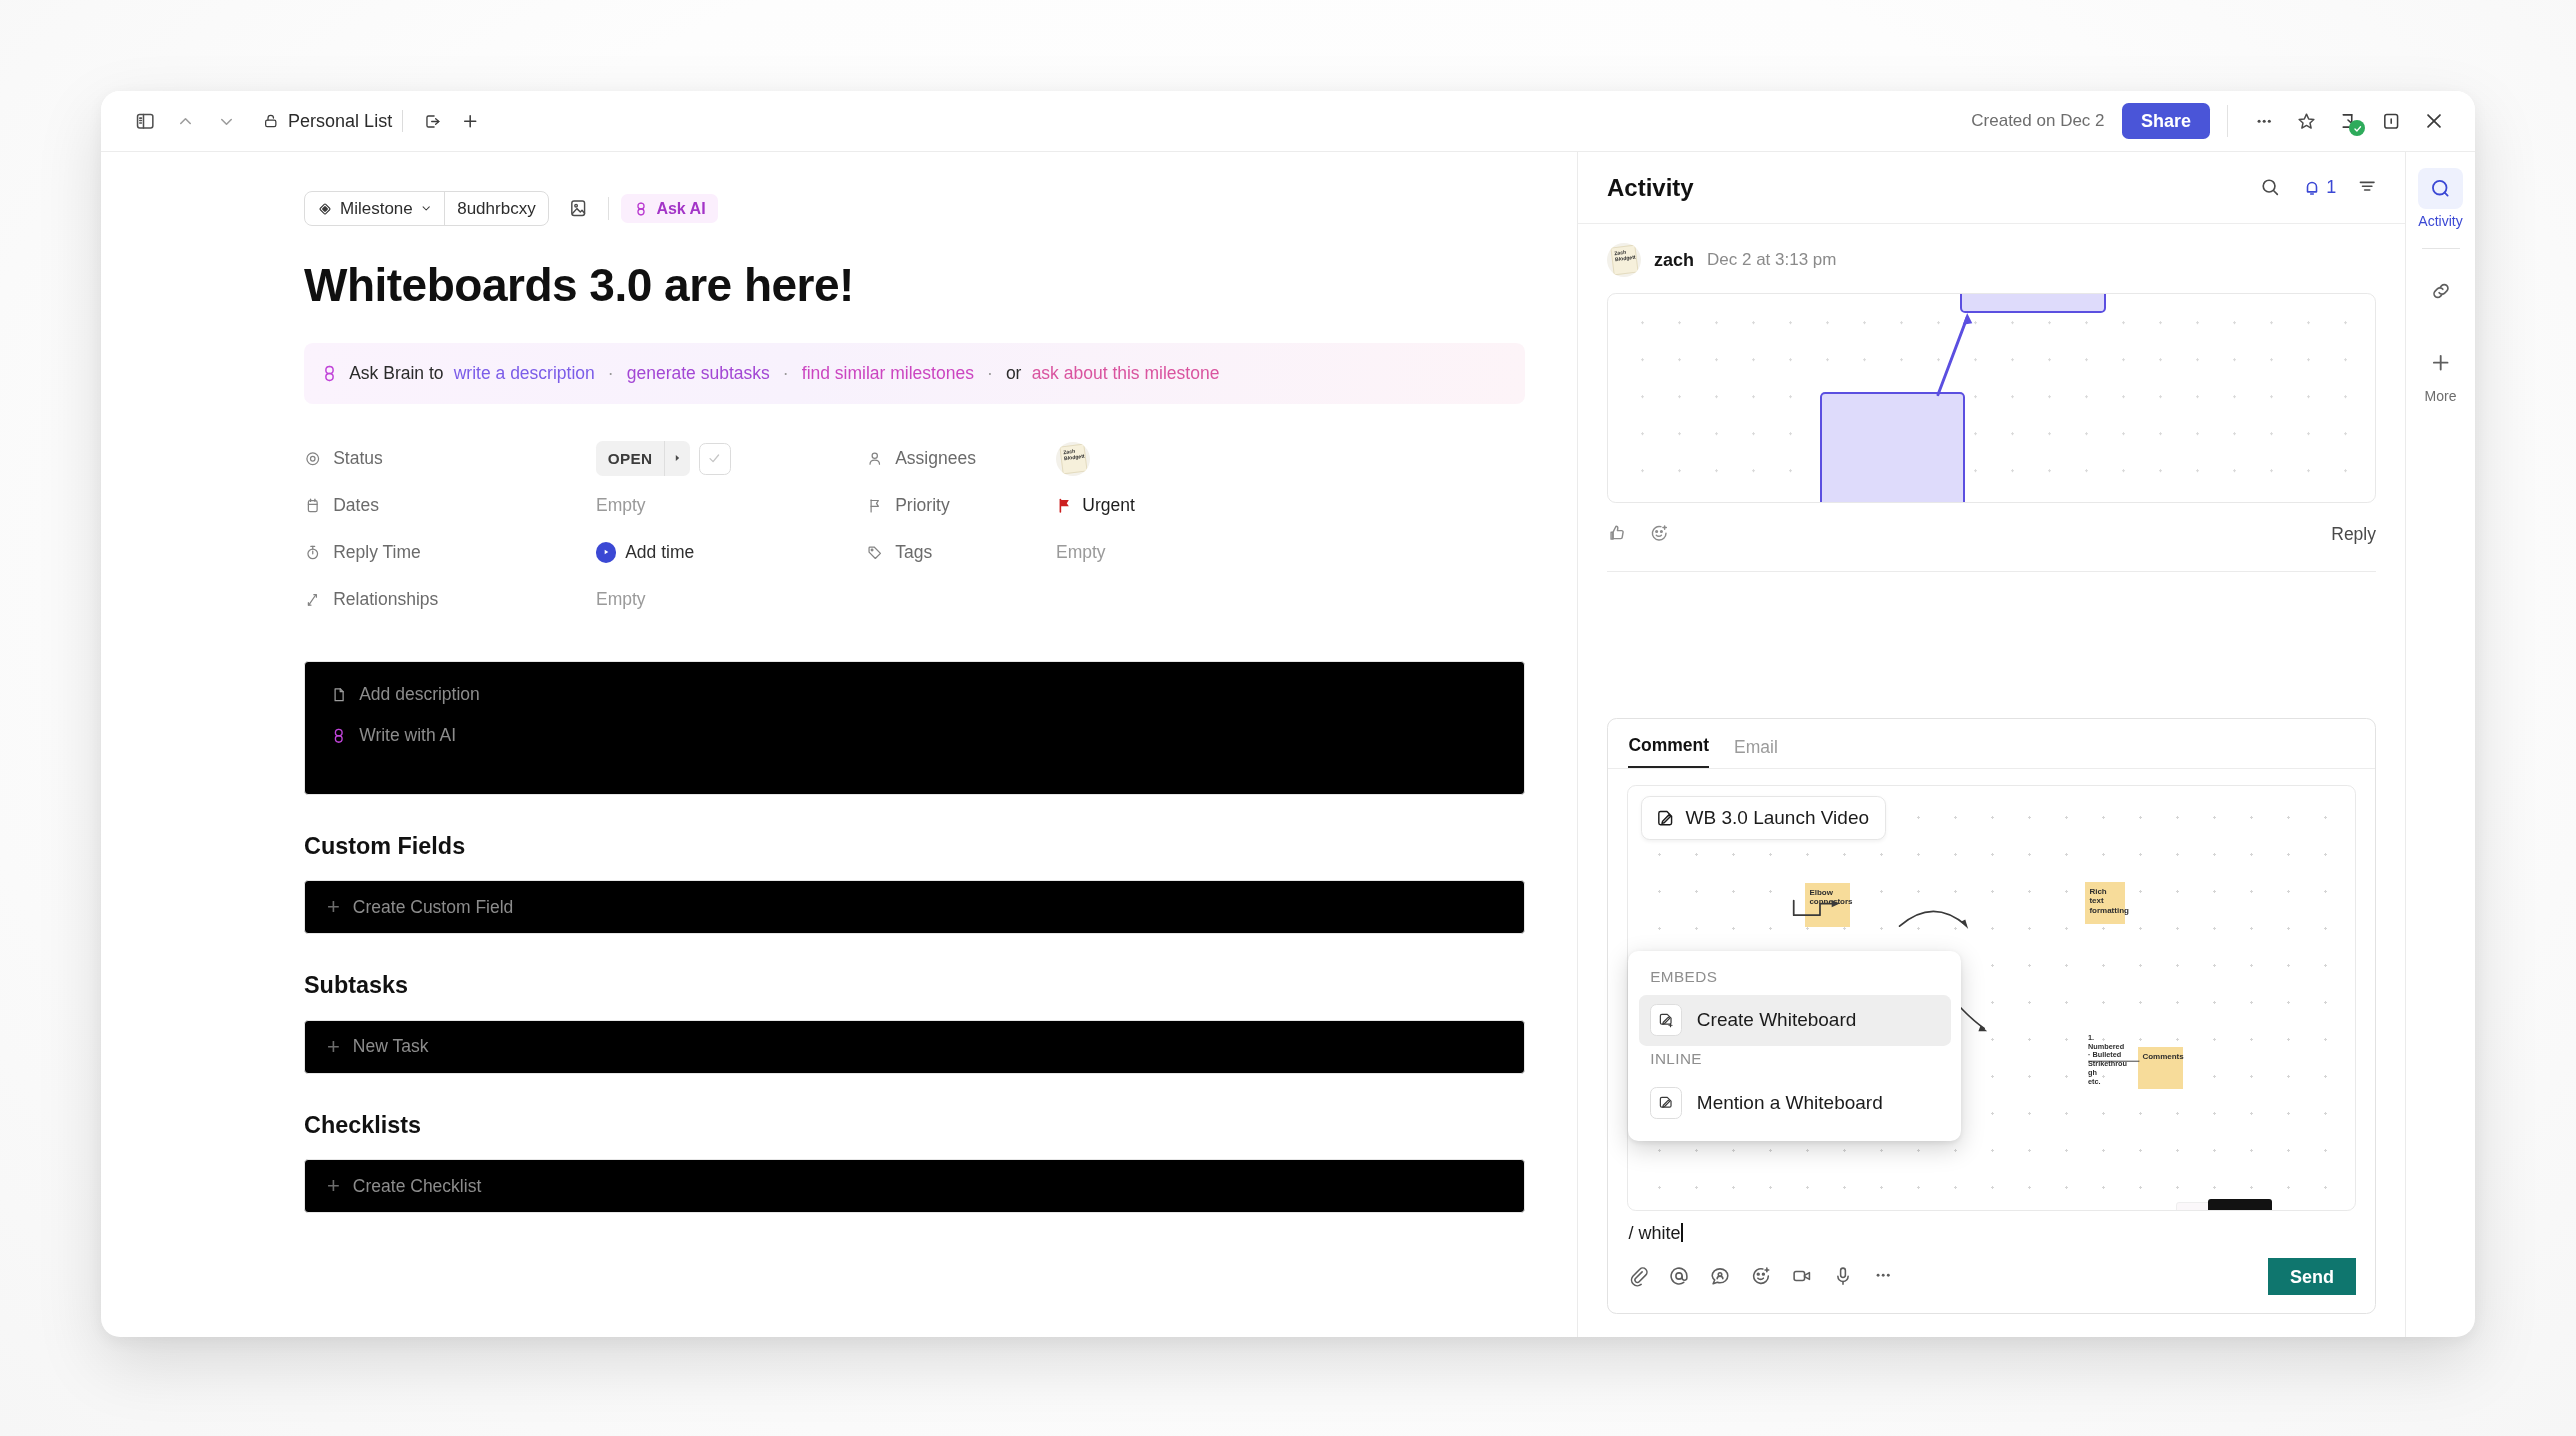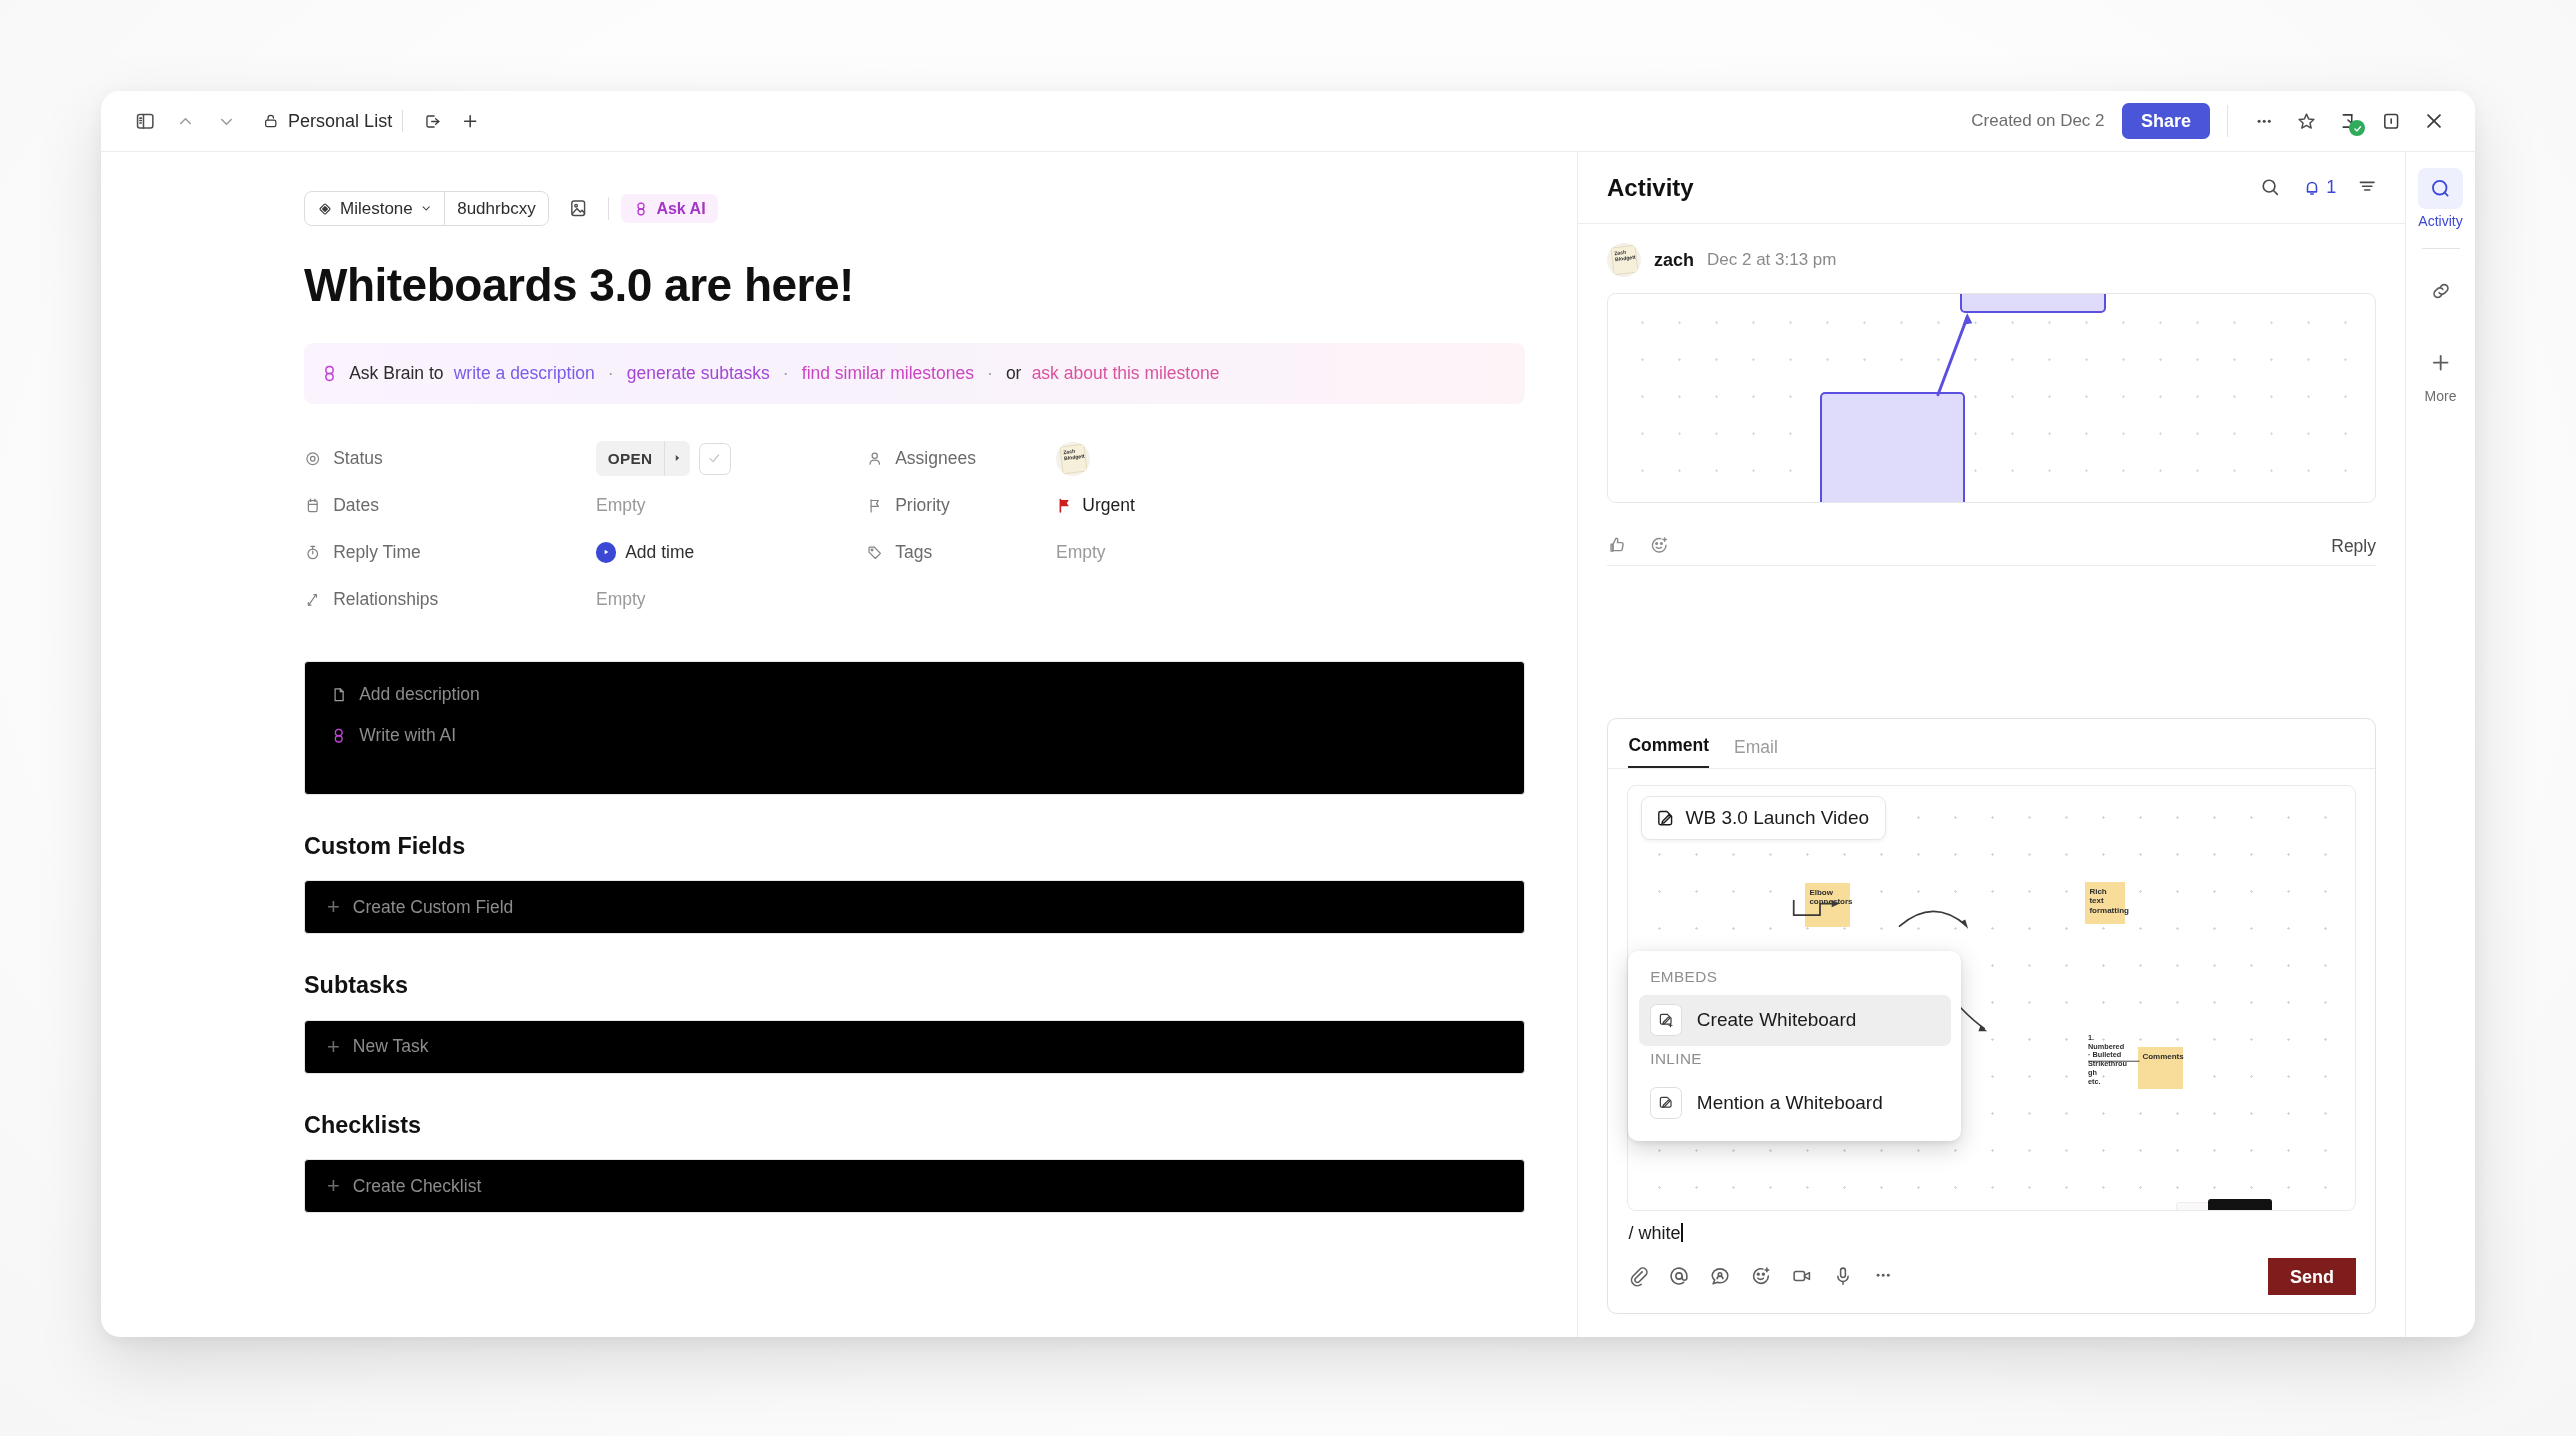--- a/index.html
+++ b/index.html
@@ -292,21 +292,21 @@
     position: absolute;
     border: 2.9px solid #5b4fe0;
     background: #dedbfb;
     border-radius: 5.1px;
   }
   .r-top { left: 352px; top: -32px; width: 146px; height: 51px; }
   .r-mid { left: 212px; top: 98px; width: 145px; height: 136px; }
 
   .act-actions {
     display: flex; align-items: center;
-    margin-top: 32px; padding-bottom: 8px;
+    margin-top: 20px; padding-bottom: 26px;
     border-bottom: 0.7px solid #ebebeb;
     color: #8b8b8b;
     gap: 22px;
   }
   .reply { margin-left: auto; font-size: 17.5px; color:#4a4a4a; }
 
   
   .composer {
     margin: 25px 29px 23.4px 29px;
     border: 0.7px solid #e2e2e2;
@@ -418,21 +418,21 @@
     vertical-align: -3.7px; margin-left: 0.7px;
   }
   .comp-toolbar {
     display: flex; align-items: center;
     padding: 14.6px 19px 17.5px 19px;
     gap: 19px;
     color:#5d5d5d;
   }
   .send-btn {
     margin-left: auto;
-    background: #7f1d1d;
+    background: #0f766e;
     color: #fff;
     font-size: 18px;
     font-weight: 600;
     border-radius: 0;
     padding: 9.5px 22px;
     line-height: 1;
     text-align: center;
   }
 
   

